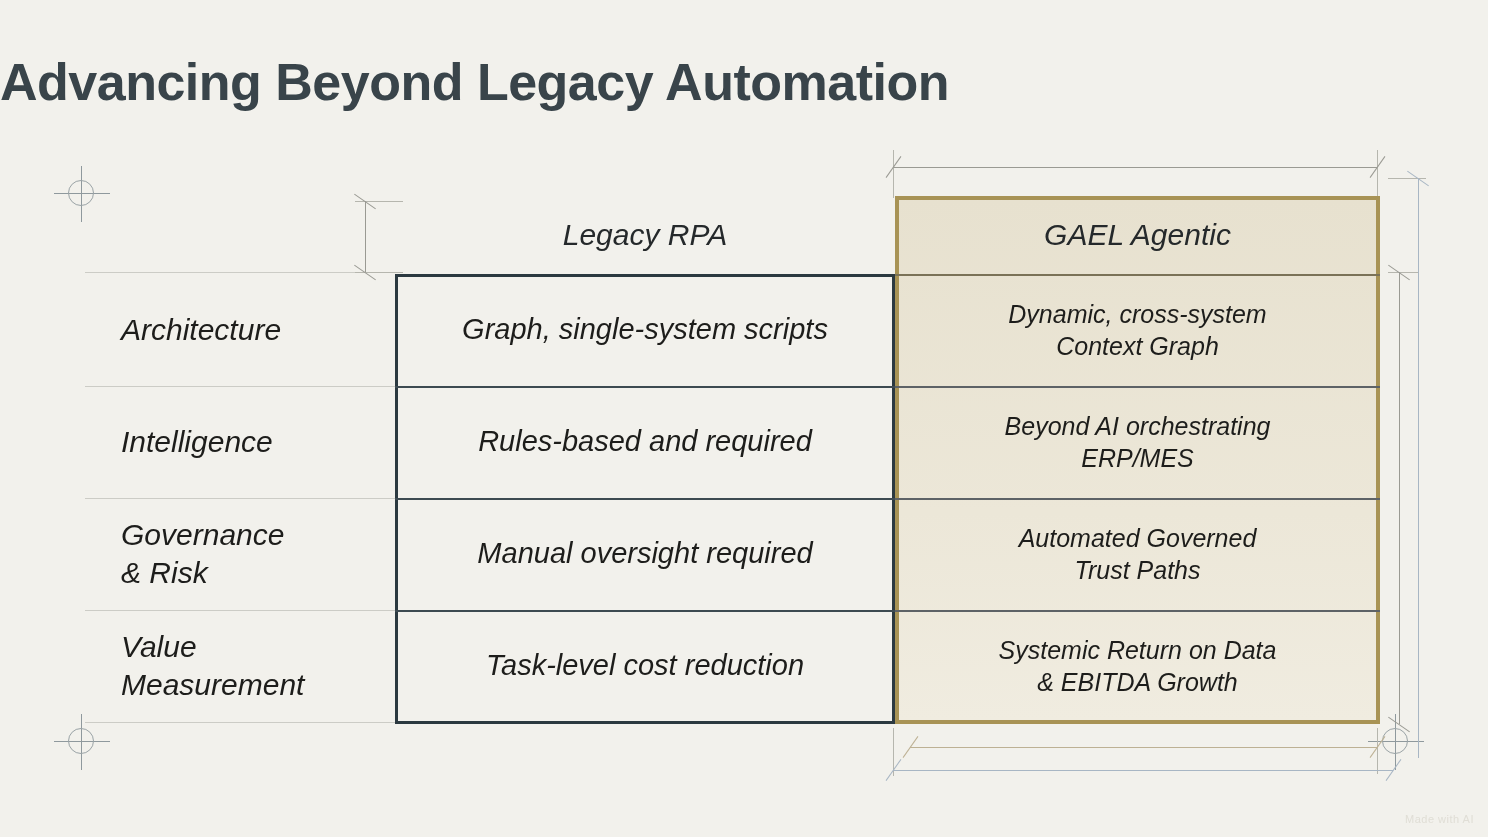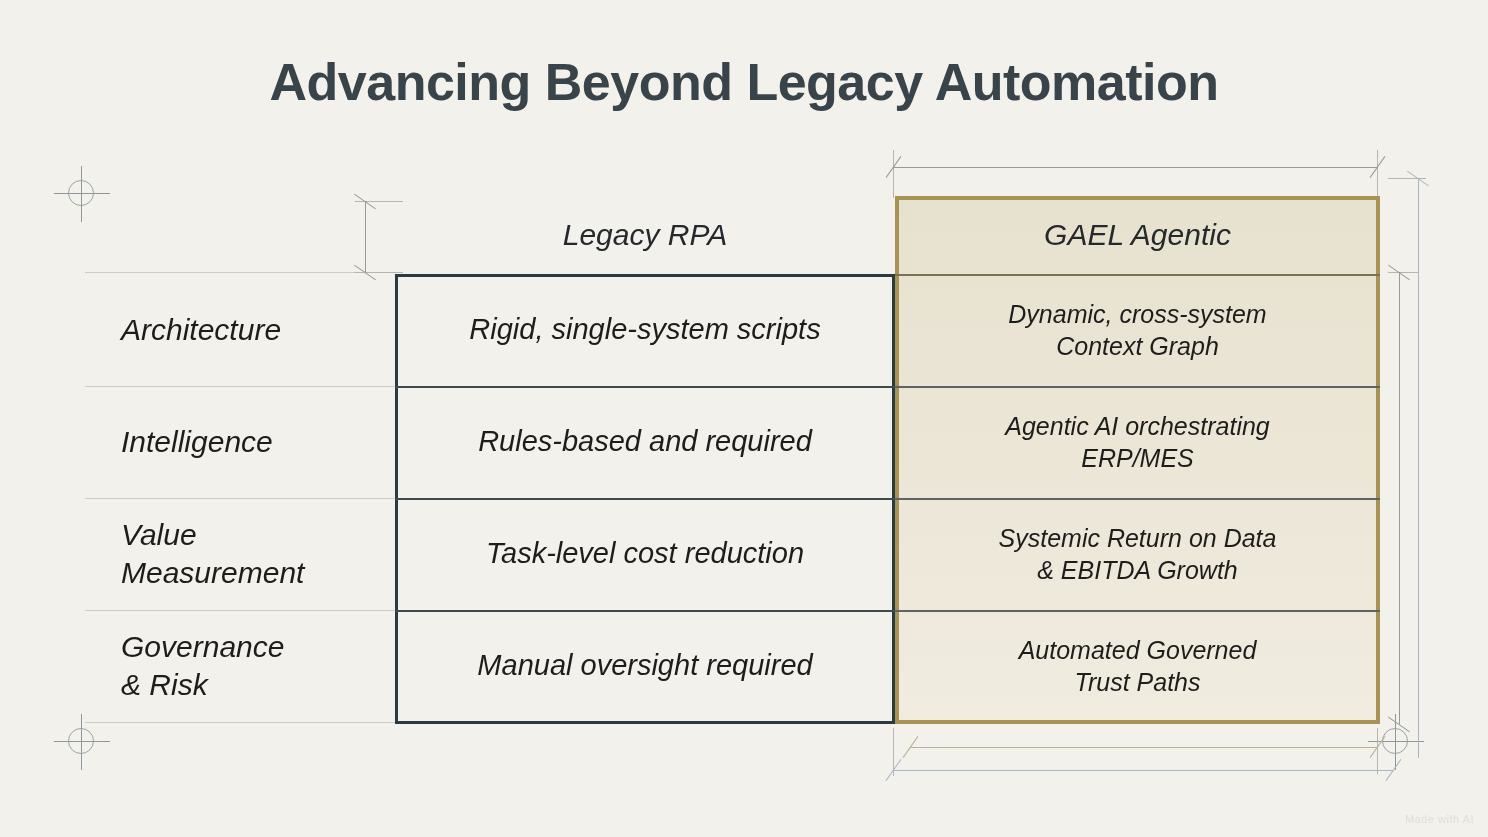--- a/index.html
+++ b/index.html
@@ -19,21 +19,21 @@
     background: #f2f1ec;
     overflow: hidden;
   }
 
   
   #slide-title {
     position: absolute;
     top: 52px;
     left: 0;
     width: 1488px;
-    text-align: center;
+    text-align: left;
     font-size: 52px;
     font-weight: bold;
     letter-spacing: -0.5px;
     color: #39444a;
     white-space: nowrap;
   }
 
   
   .ext-line {
     position: absolute;
@@ -319,45 +319,45 @@
     <div class="rule-legacy" style="top:414px;"></div>
 
     <div class="row row-content" id="header-row">
       <div class="cell-label"></div>
       <div class="cell-legacy">Legacy RPA</div>
       <div class="cell-gael">GAEL Agentic</div>
     </div>
 
     <div class="row row-content body-row">
       <div class="cell-label nowrap">Architecture</div>
-      <div class="cell-legacy nowrap">Rigid, single-system scripts</div>
+      <div class="cell-legacy nowrap">Graph, single-system scripts</div>
       <div class="cell-gael nowrap">Dynamic, cross-system
 Context Graph</div>
     </div>
 
     <div class="row row-content body-row">
       <div class="cell-label nowrap">Intelligence</div>
       <div class="cell-legacy nowrap">Rules-based and required</div>
-      <div class="cell-gael nowrap">Agentic AI orchestrating
+      <div class="cell-gael nowrap">Beyond AI orchestrating
 ERP/MES</div>
+    </div>
+
+    <div class="row row-content body-row">
+      <div class="cell-label nowrap">Governance
+&amp; Risk</div>
+      <div class="cell-legacy nowrap">Manual oversight required</div>
+      <div class="cell-gael nowrap">Automated Governed
+Trust Paths</div>
     </div>
 
     <div class="row row-content body-row">
       <div class="cell-label nowrap">Value
 Measurement</div>
       <div class="cell-legacy nowrap">Task-level cost reduction</div>
       <div class="cell-gael nowrap">Systemic Return on Data
 &amp; EBITDA Growth</div>
     </div>
 
-    <div class="row row-content body-row">
-      <div class="cell-label nowrap">Governance
-&amp; Risk</div>
-      <div class="cell-legacy nowrap">Manual oversight required</div>
-      <div class="cell-gael nowrap">Automated Governed
-Trust Paths</div>
-    </div>
-
   </div>
 
   <div id="watermark">Made with AI</div>
 
 </div>
 
 </body></html>

